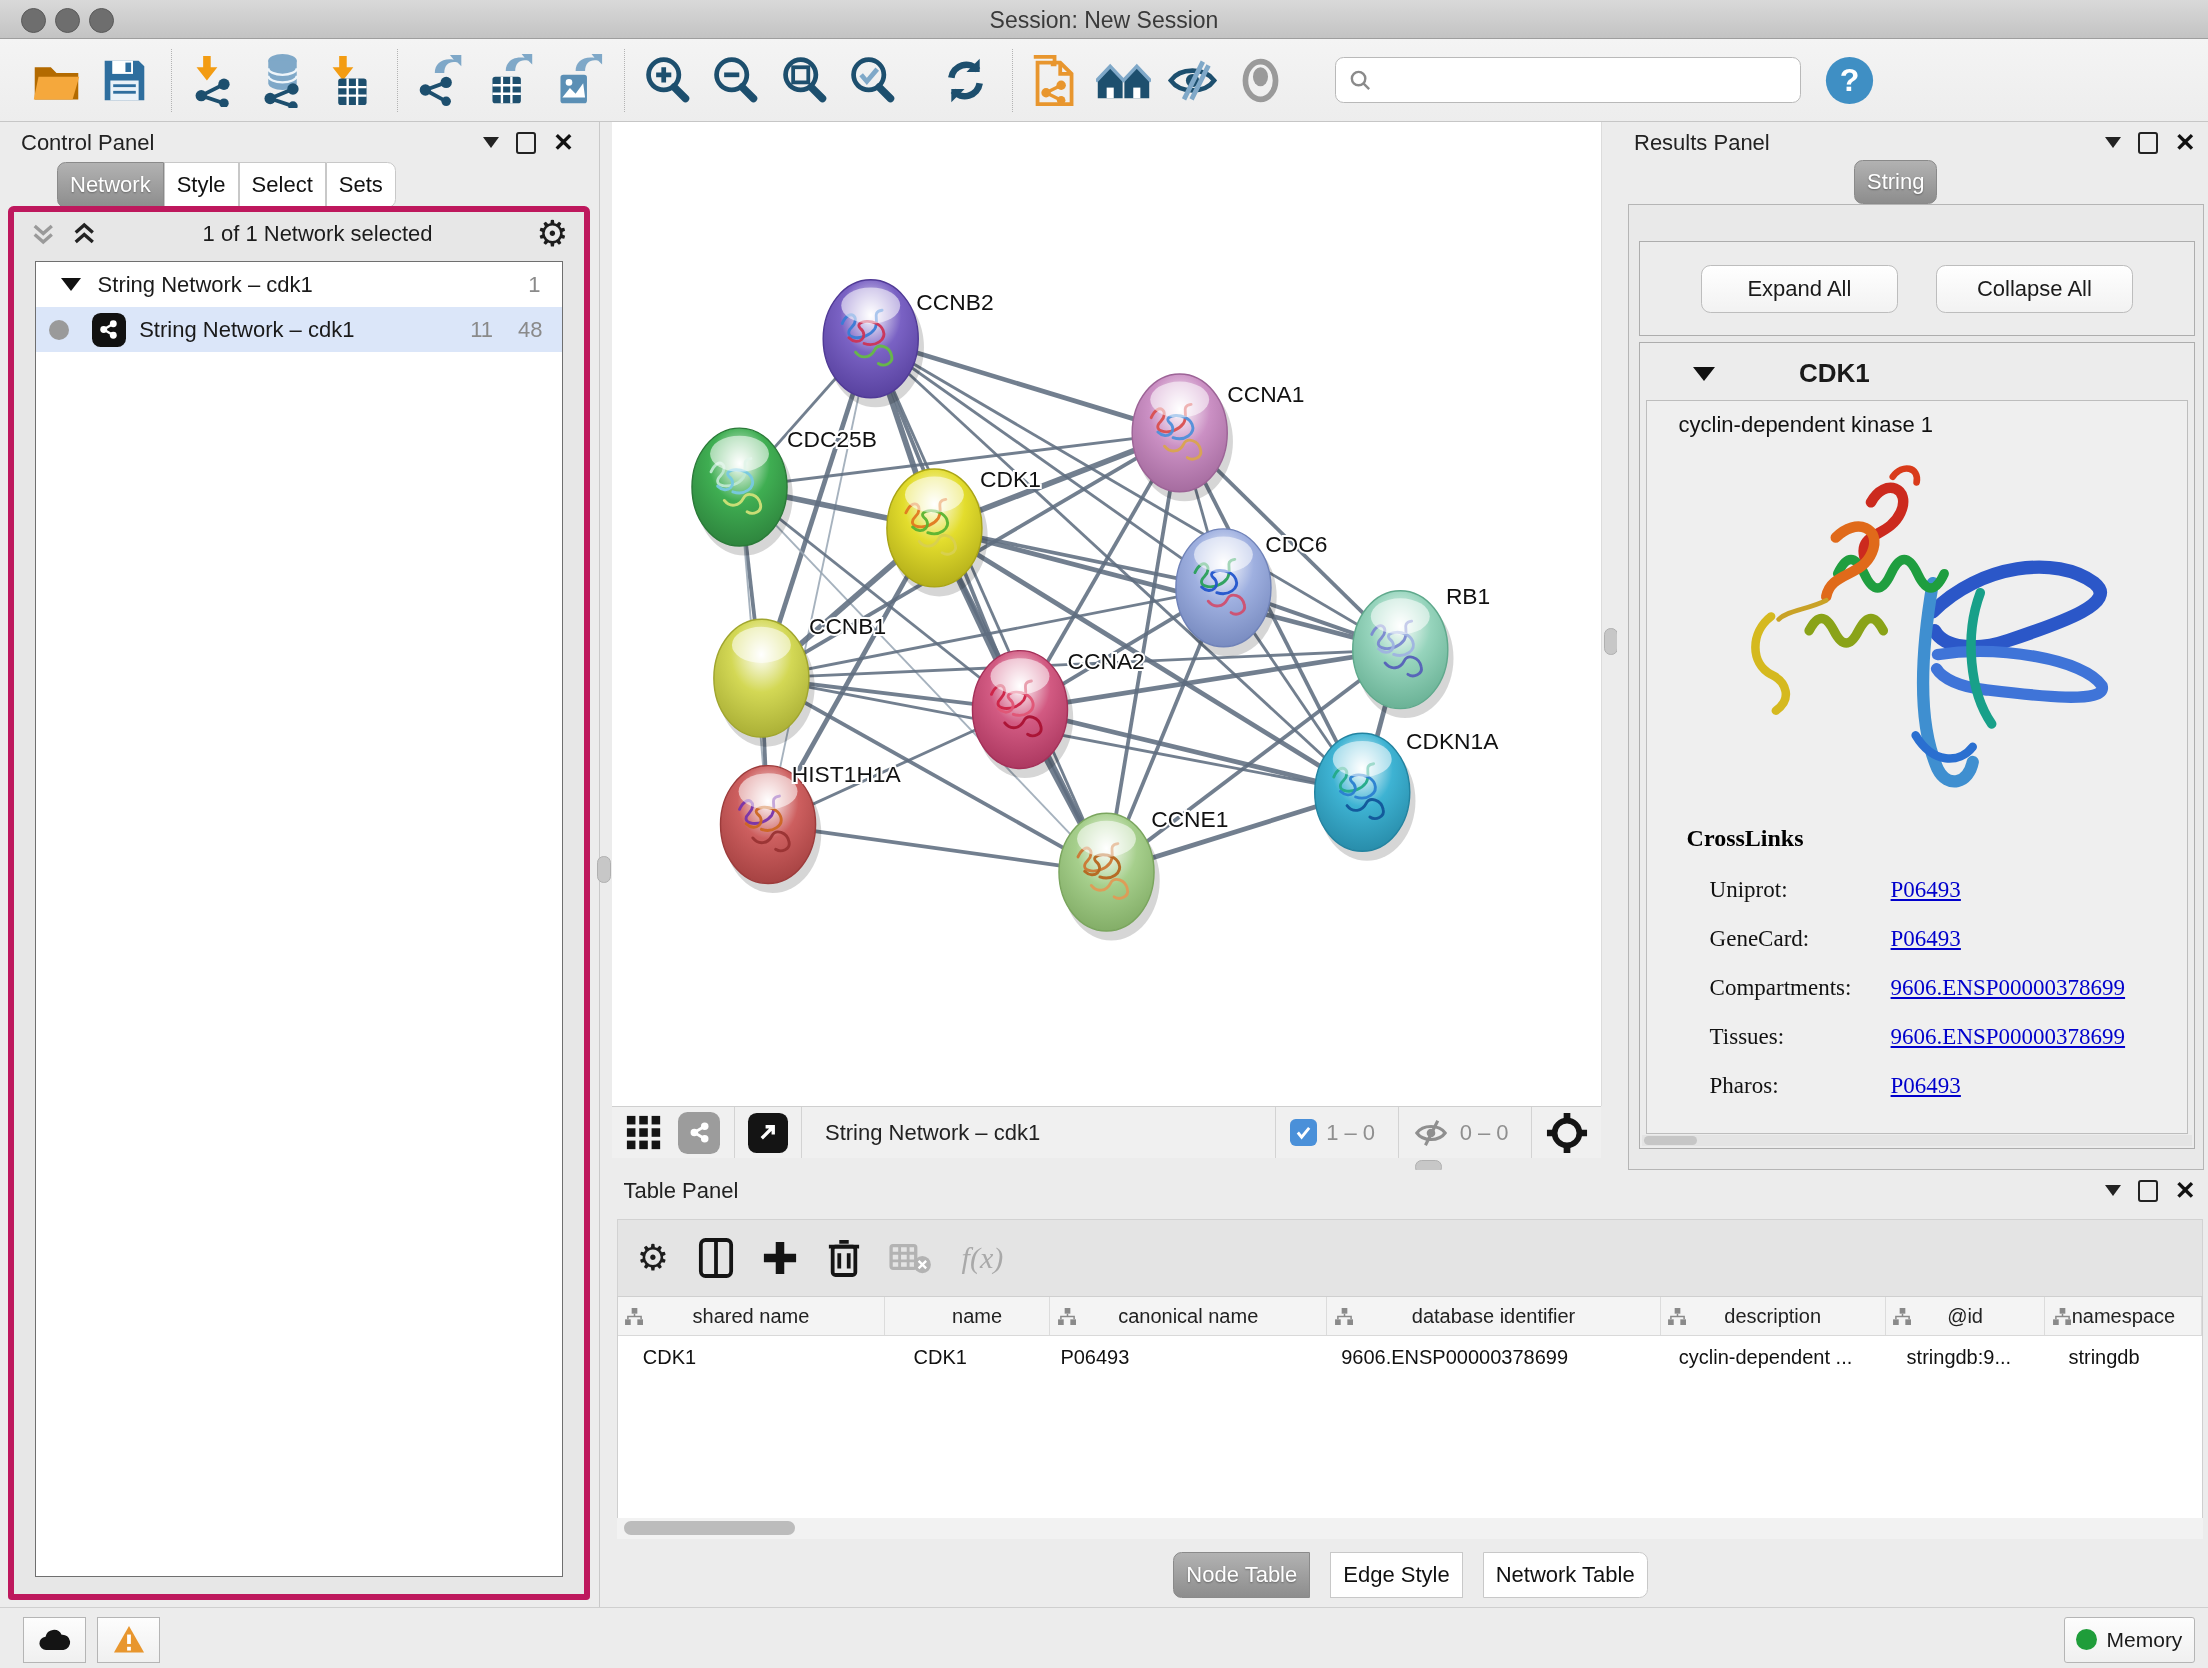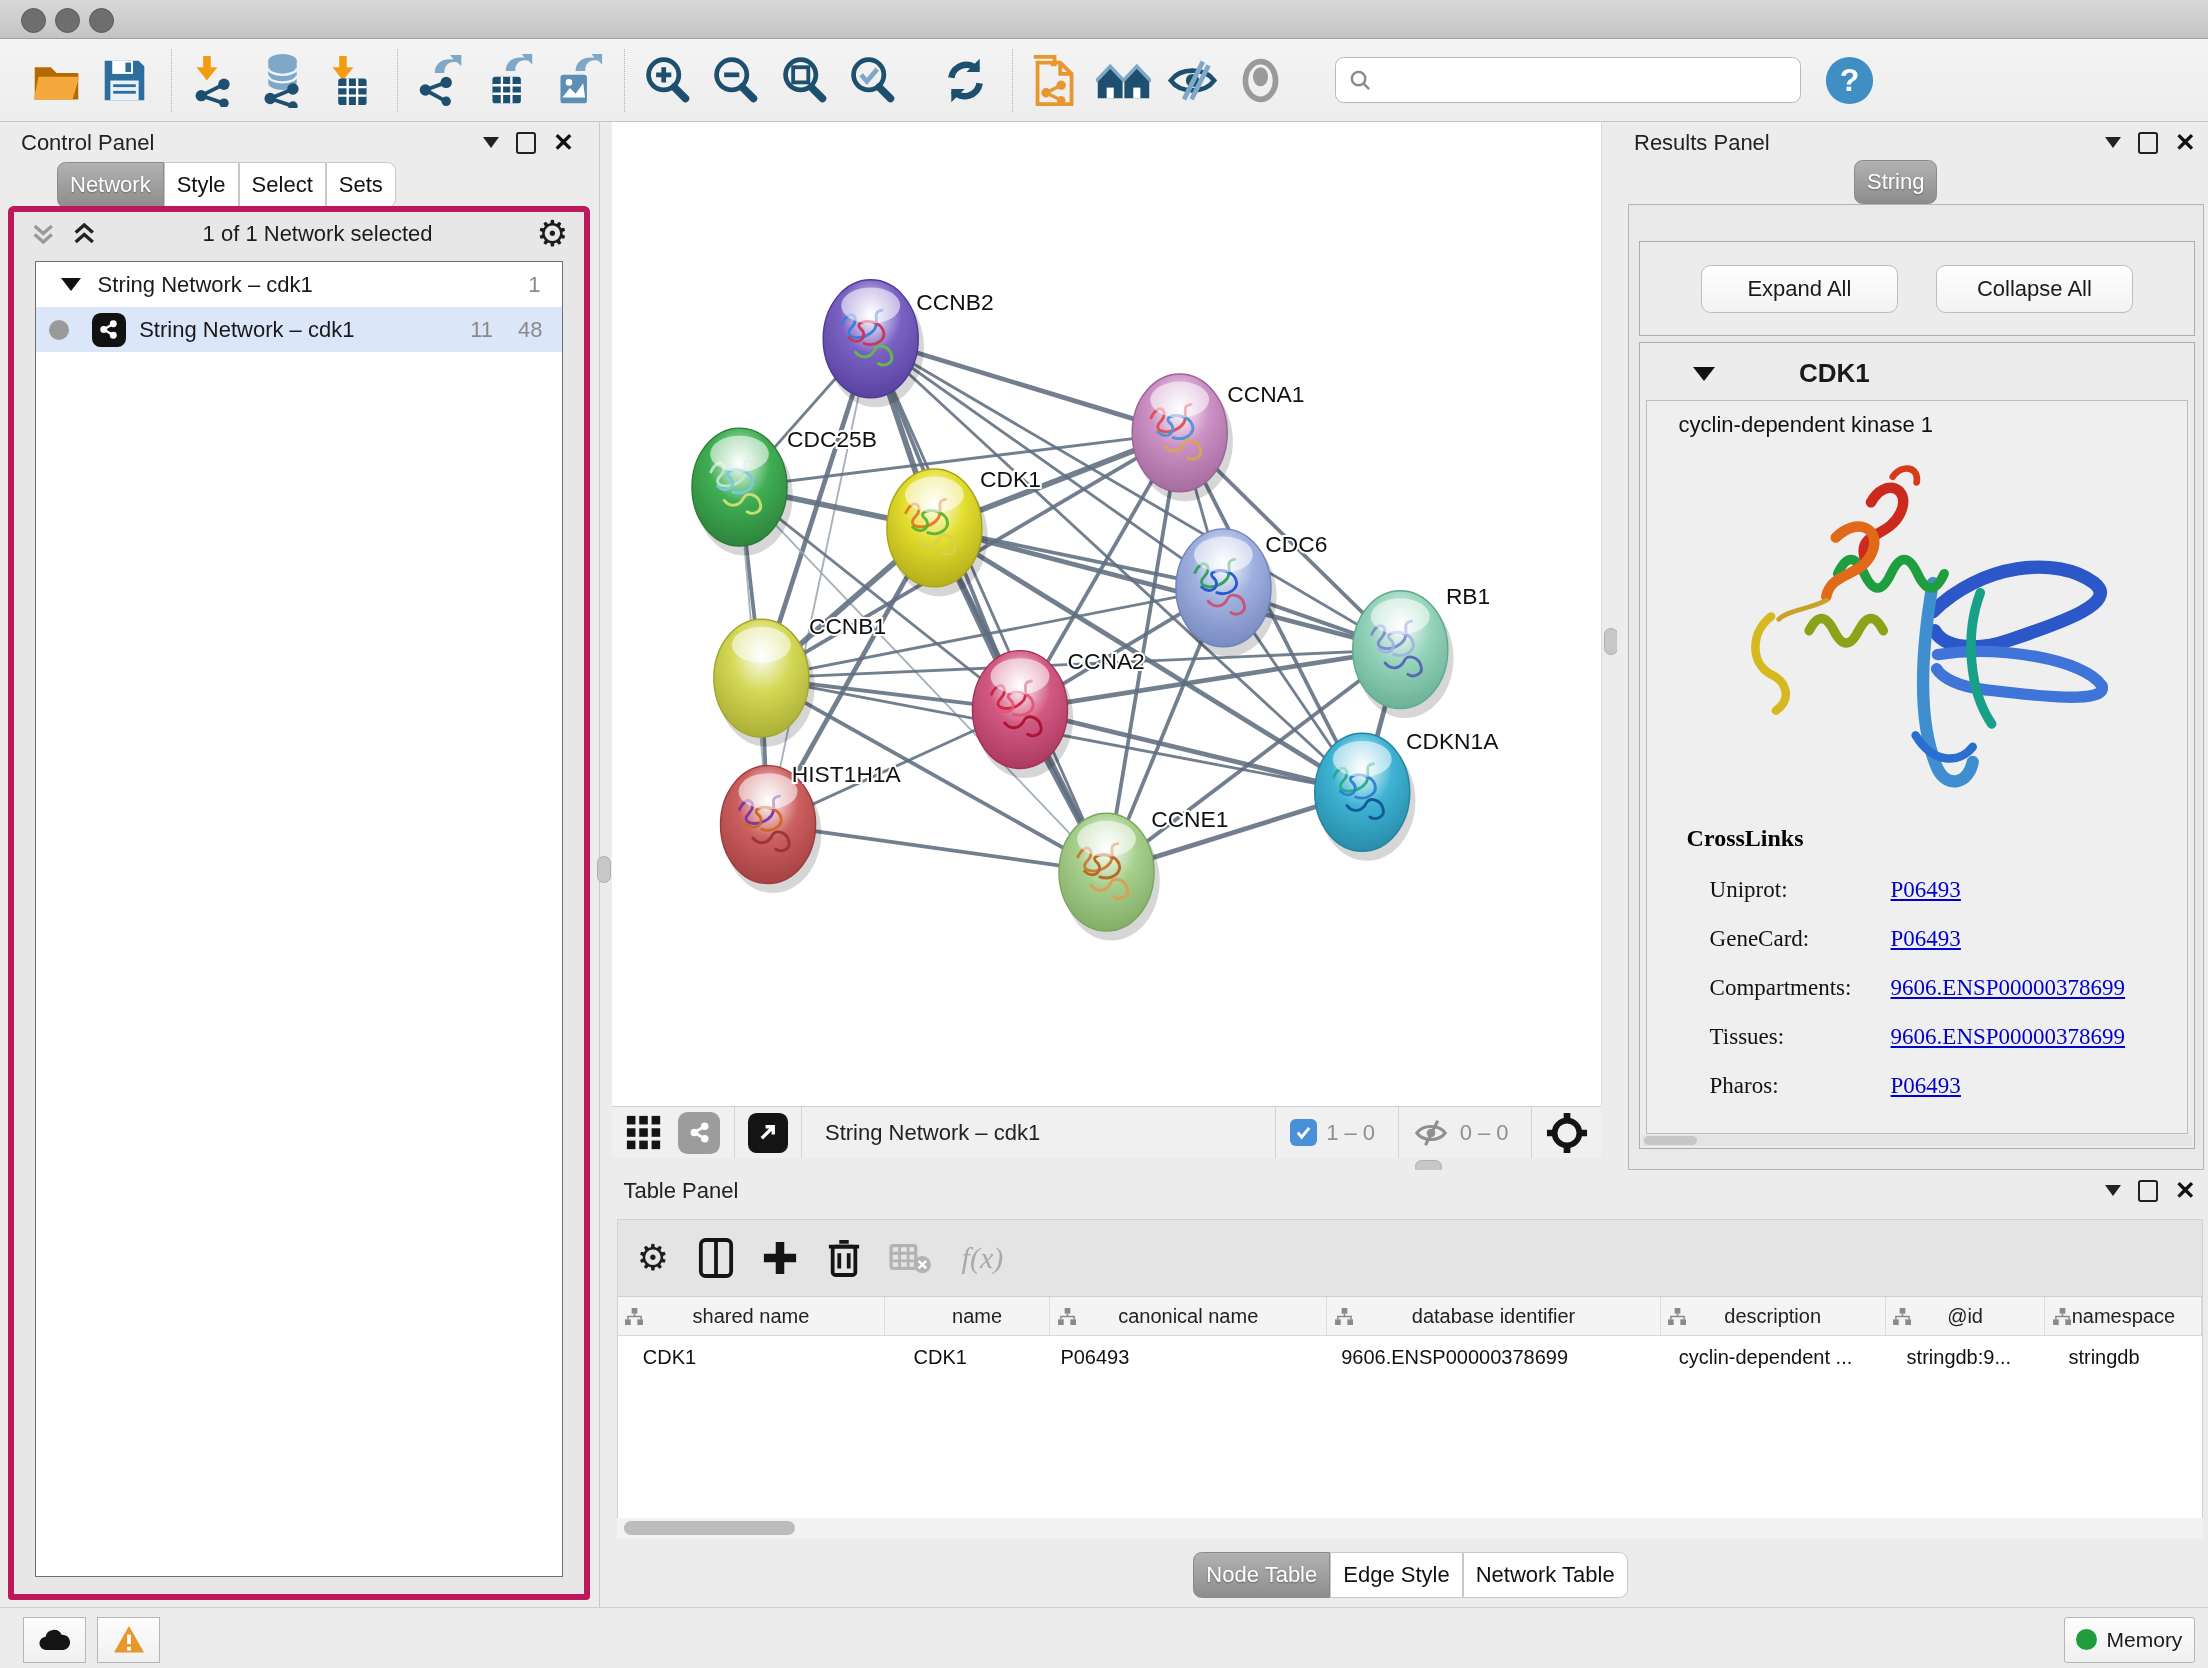--- a/index.html
+++ b/index.html
@@ -86,37 +86,38 @@
   #tp-table{position:absolute;left:4.8px;top:126px;right:5.7px;height:221px;background:#fff;border:1px solid #cfcfcf;}
   #tp-head{display:flex;height:38px;background:#f4f4f4;border-bottom:1px solid #d9d9d9;}
   .th{position:relative;display:flex;align-items:center;justify-content:center;font-size:20px;color:#222;
       border-right:1px solid #dcdcdc;box-sizing:border-box;overflow:hidden;white-space:nowrap;}
   .th svg{position:absolute;left:7.6px;}
   .tr{display:flex;height:42px;}
   .td{display:flex;align-items:center;font-size:20px;color:#111;box-sizing:border-box;
       padding-left:25px;overflow:hidden;white-space:nowrap;}
   #tp-hscroll{position:absolute;left:4.8px;right:5.7px;top:348px;height:21px;background:#f2f2f2;}
   #tp-hthumb{position:absolute;left:7.6px;top:2.9px;width:171px;height:14.3px;background:#bcbcbc;border-radius:7.6px;}
-  #tp-tabs{position:absolute;left:0;right:0;top:382px;display:flex;justify-content:center;}
+  #tp-tabs{position:absolute;left:0;right:0;top:382px;display:flex;justify-content:center;gap:20px;}
   
   #statusbar{left:0;top:1607px;width:2208px;height:61px;background:#ececec;border-top:1px solid #cfcfcf;}
   .sb-btn{position:absolute;top:8.6px;height:44px;background:linear-gradient(#fdfdfd,#f0f0f0);
           border:1.9px solid #b5b5b5;display:flex;align-items:center;justify-content:center;}
   #memory-btn{right:13.3px;width:129px;font-size:21px;gap:9.5px;border-radius:2.9px;}
   .green-dot{width:21px;height:21px;border-radius:50%;background:#1f9d3a;}
   .gear-glyph{font-size:36px;color:#1c1c1c;line-height:1;}
   .fx{font-family:"Liberation Serif",serif;font-style:italic;font-size:30px;color:#a9a9a9;}
 </style>
 </head>
 <body>
 
 <div id="titlebar" class="abs">
   <div class="tl-dot" style="left:21px"></div>
   <div class="tl-dot" style="left:55px"></div>
   <div class="tl-dot" style="left:89px"></div>
+  <div id="win-title">Session: New Session</div>
 </div>
 
 <div id="toolbar" class="abs">
   <div class="tbtn">
     <svg width="53" height="53" viewBox="0 0 56 56">
       <path d="M5 14 h17 l6 6 h23 v28 h-46 z" fill="#b36a00"></path>
       <path d="M9 24 h43 l-7 24 h-41 z" fill="#f5a83c"></path>
     </svg>
   </div>
   <div class="tbtn">

